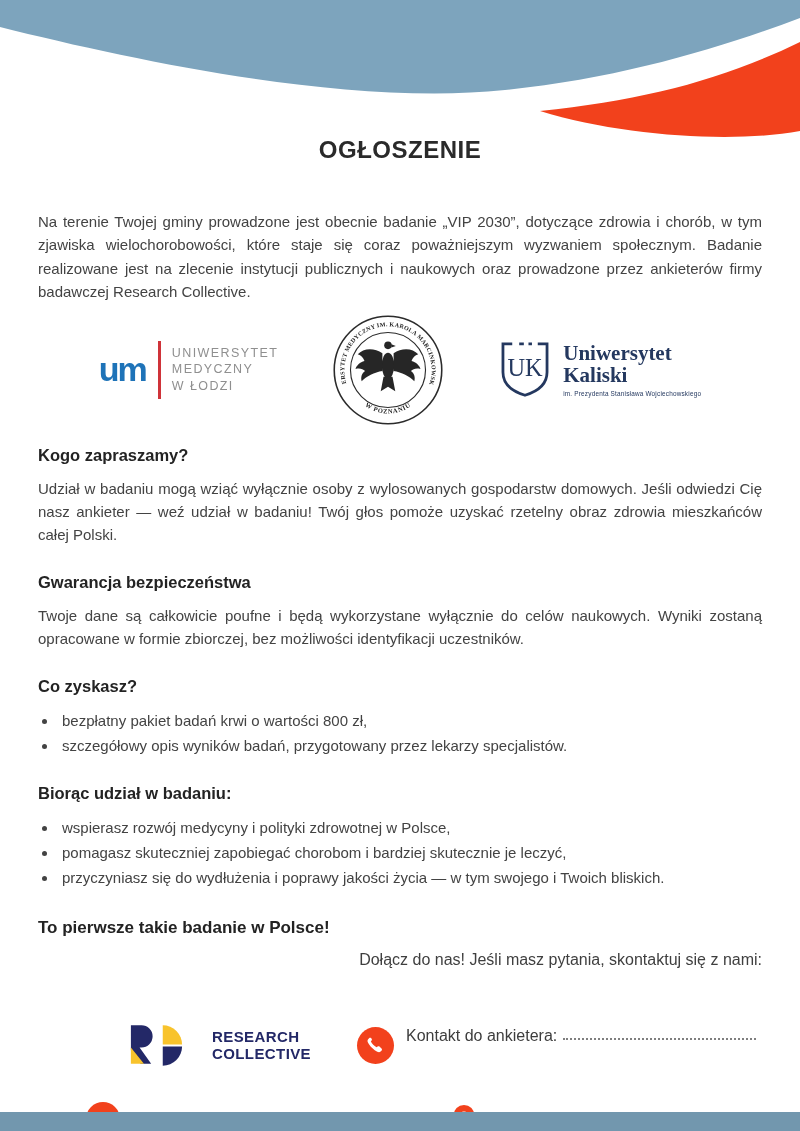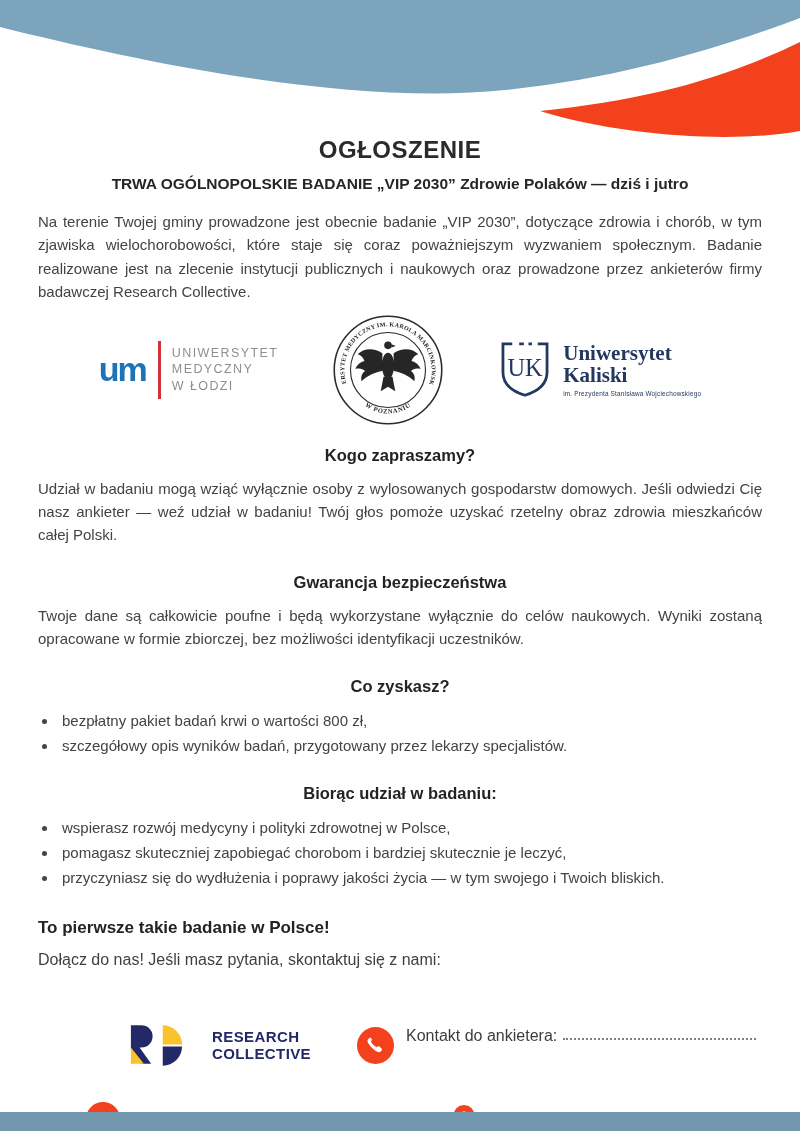--- a/index.html
+++ b/index.html
@@ -44,27 +44,27 @@
     position:absolute;left:0;right:0;top:120px;margin:16px;text-align:center;
     font-size:24px;font-weight:800;letter-spacing:.5px;color:#2a2a2a;
   }
   .page-subtitle{
     position:absolute;left:0;right:0;top:175px;margin:0;text-align:center;
     font-size:15.5px;font-weight:700;color:var(--text-dark);
   }
 
   
   .intro{margin:6px 38px 0;text-align:justify;font-size:15px;line-height:1.56;color:var(--text-body);}
-  .sec-h{margin:22px 38px 12px;text-align:center;font-size:16.5px;font-weight:800;color:#232323;}
+  .sec-h{margin:22px 38px 12px;text-align:left;font-size:16.5px;font-weight:800;color:#232323;}
   .sec-p{margin:0 38px;text-align:justify;font-size:15px;line-height:1.56;color:var(--text-body);}
   .mt-lg{margin-top:26px;}
   ul.bullets{margin:6px 38px 0 58px;padding:0;list-style:disc;}
   ul.bullets li{font-size:15px;line-height:1.68;color:var(--text-body);padding-left:4px;}
   .closing-h{margin:28px 38px 0;text-align:left;font-size:17px;font-weight:800;color:#232323;}
-  .closing-line{margin:13px 38px 0;text-align:left;font-size:16px;color:#3f3f3f;}
+  .closing-line{margin:13px 38px 0;text-align:right;font-size:16px;color:#3f3f3f;}
 
   
   .partners{display:flex;align-items:center;justify-content:center;gap:54px;margin-top:12px;height:108px;}
   .um-logo{display:flex;align-items:center;}
   .um-mark{font-size:34px;font-weight:800;color:var(--um-blue);letter-spacing:-2px;line-height:.8;}
   .um-divider{width:3px;height:58px;background:var(--um-red);margin:0 11px 0 12px;}
   .um-lines{display:flex;flex-direction:column;}
   .um-lines span{font-size:12.5px;letter-spacing:1.4px;color:#8f8f8f;line-height:1.3;}
   .seal svg{display:block;}
   .uk-logo{display:flex;align-items:center;gap:11px;}
@@ -94,21 +94,20 @@
 <body>
 
 <header class="hero">
   <svg class="waves" width="800" height="170" viewBox="0 0 800 170" aria-hidden="true">
     <path d="M0,0 H800 V18 C720,48 622,78 505,90 C350,106 140,62 0,27 Z" style="fill:var(--wave-blue)"></path>
     <path d="M800,42 C722,80 645,100 540,111 C625,137 735,143 800,131 Z" style="fill:var(--accent-red)"></path>
   </svg>
 
 
   <h1 class="page-title">OGŁOSZENIE</h1>
-  <p class="page-subtitle">TRWA OGÓLNOPOLSKIE BADANIE „VIP 2030” Zdrowie Polaków — dziś i jutro</p>
 </header>
 
 <p class="intro">Na terenie Twojej gminy prowadzone jest obecnie badanie „VIP 2030”, dotyczące zdrowia i chorób, w tym zjawiska wielochorobowości, które staje się coraz poważniejszym wyzwaniem społecznym. Badanie realizowane jest na zlecenie instytucji publicznych i naukowych oraz prowadzone przez ankieterów firmy badawczej Research Collective.</p>
 
 <div class="partners">
 
   <div class="um-logo">
     <span class="um-mark">um</span>
     <span class="um-divider"></span>
     <span class="um-lines">

